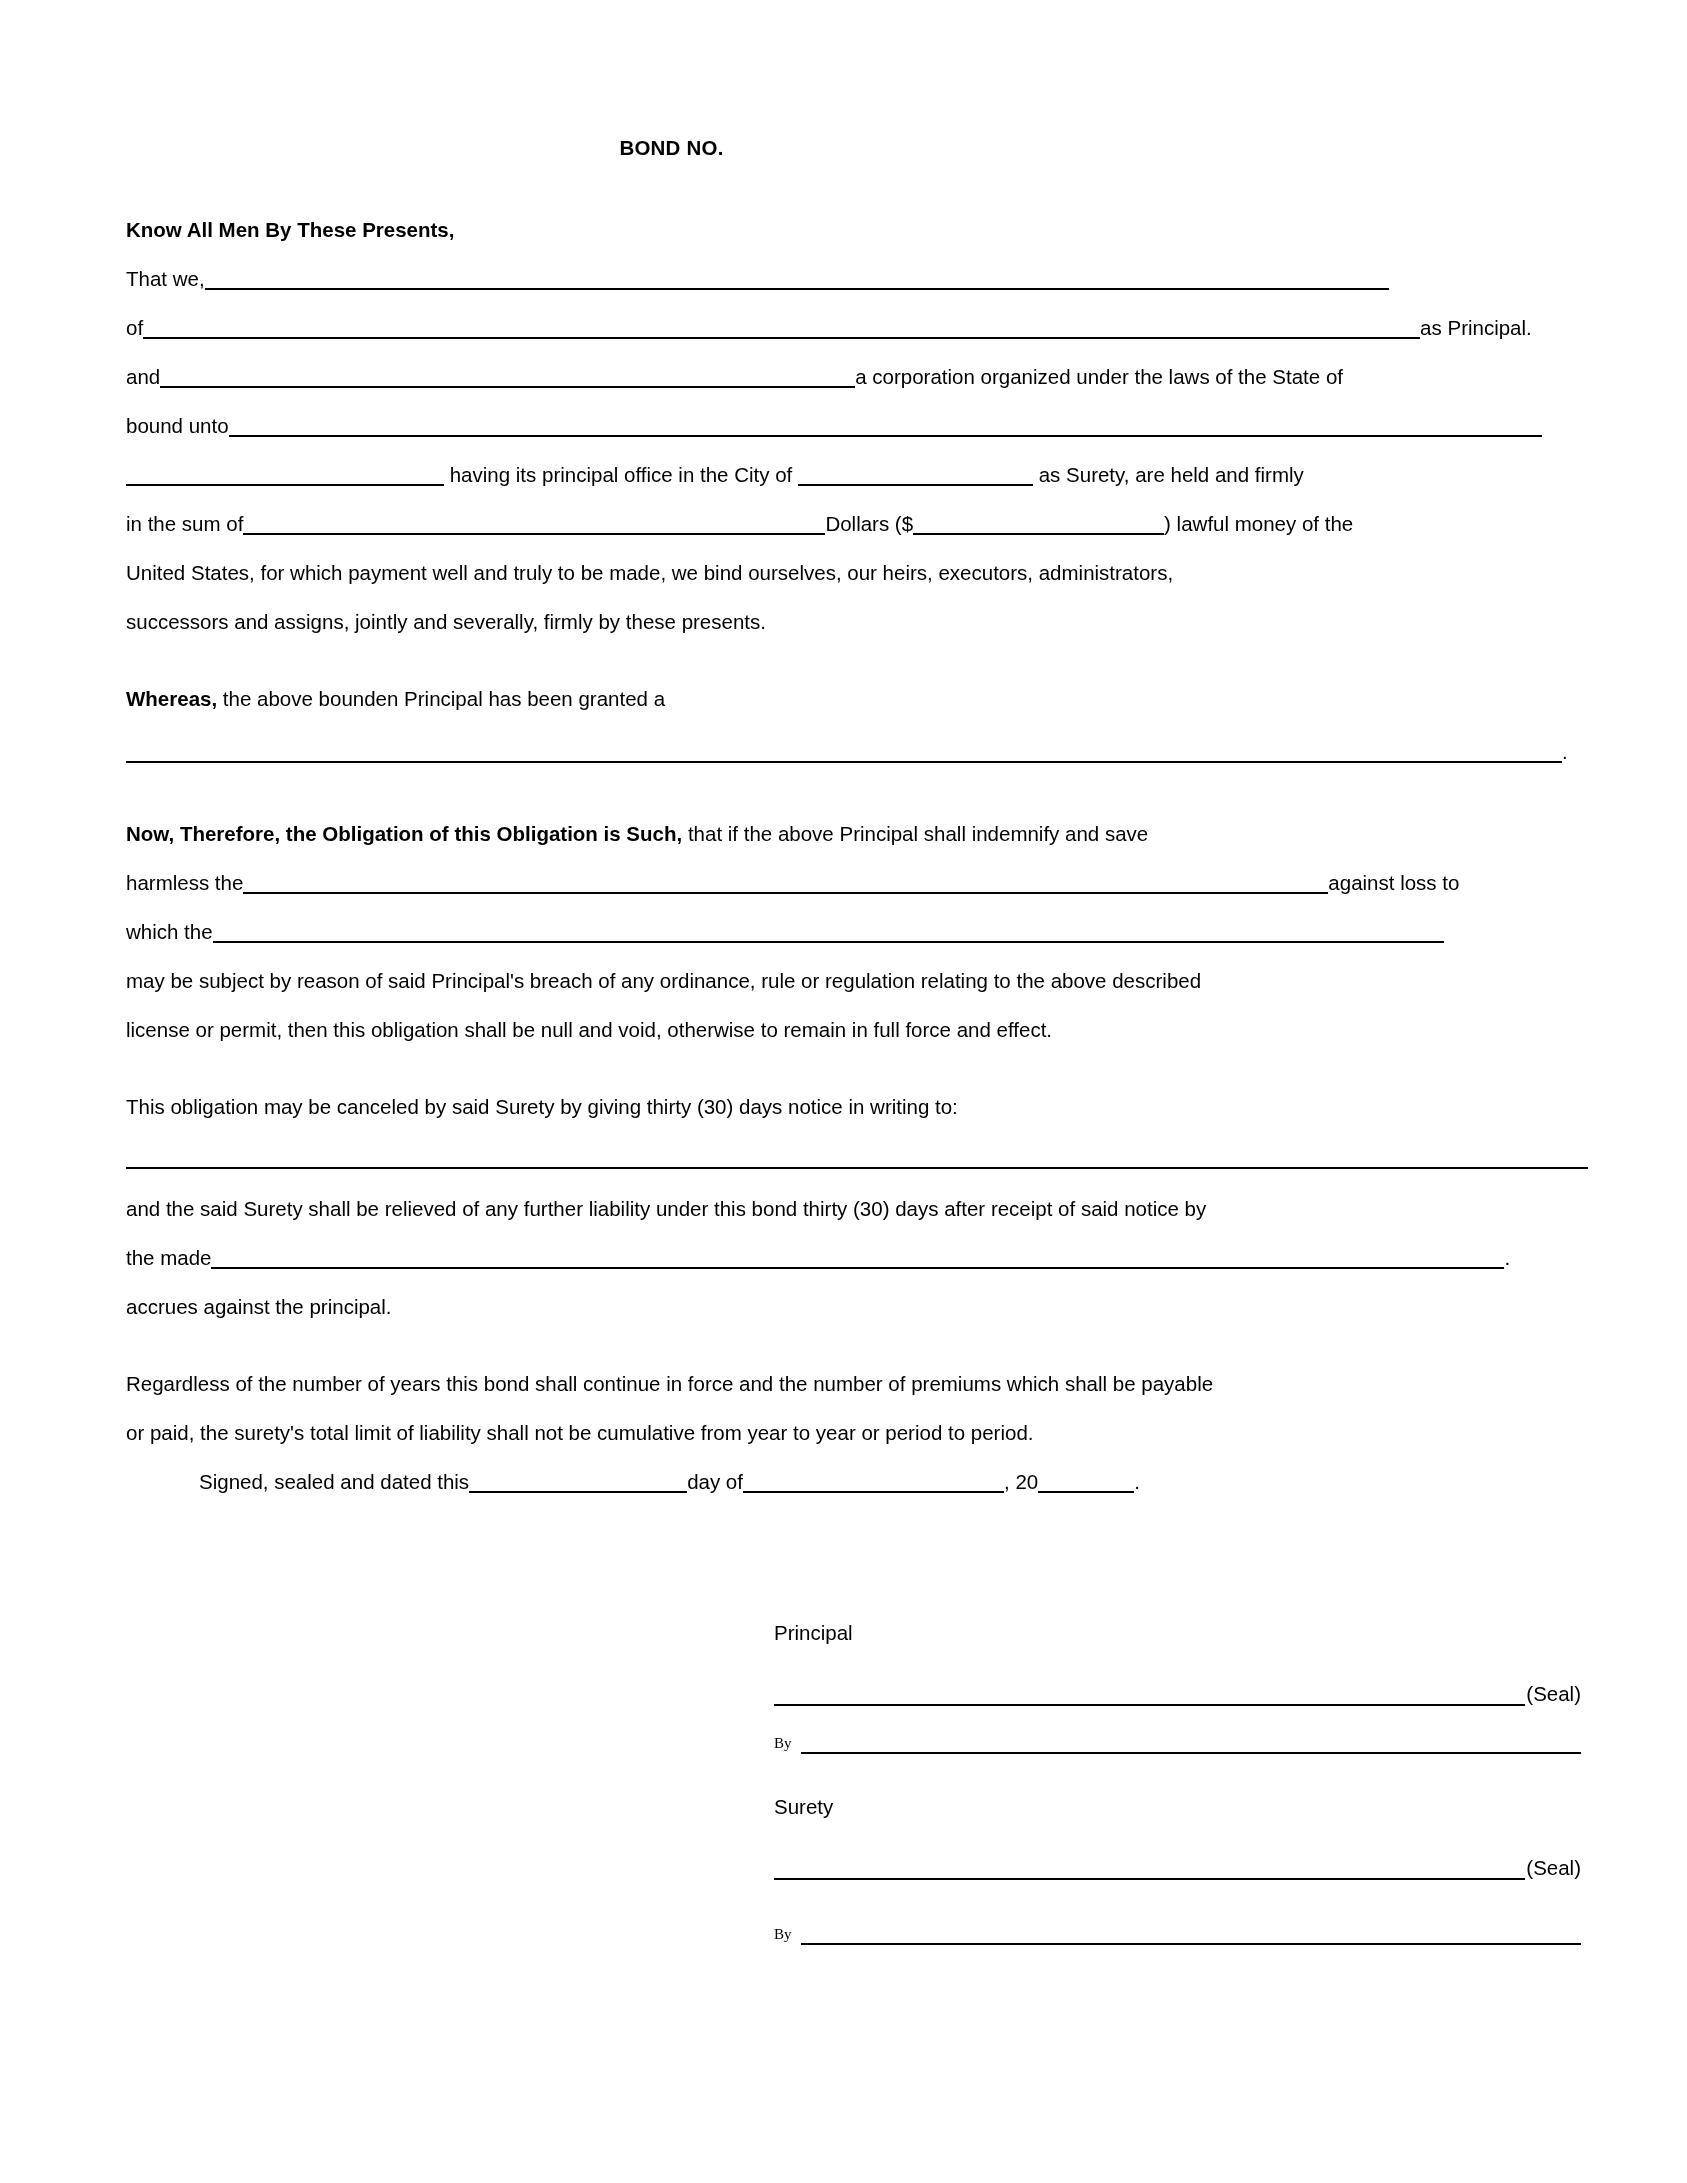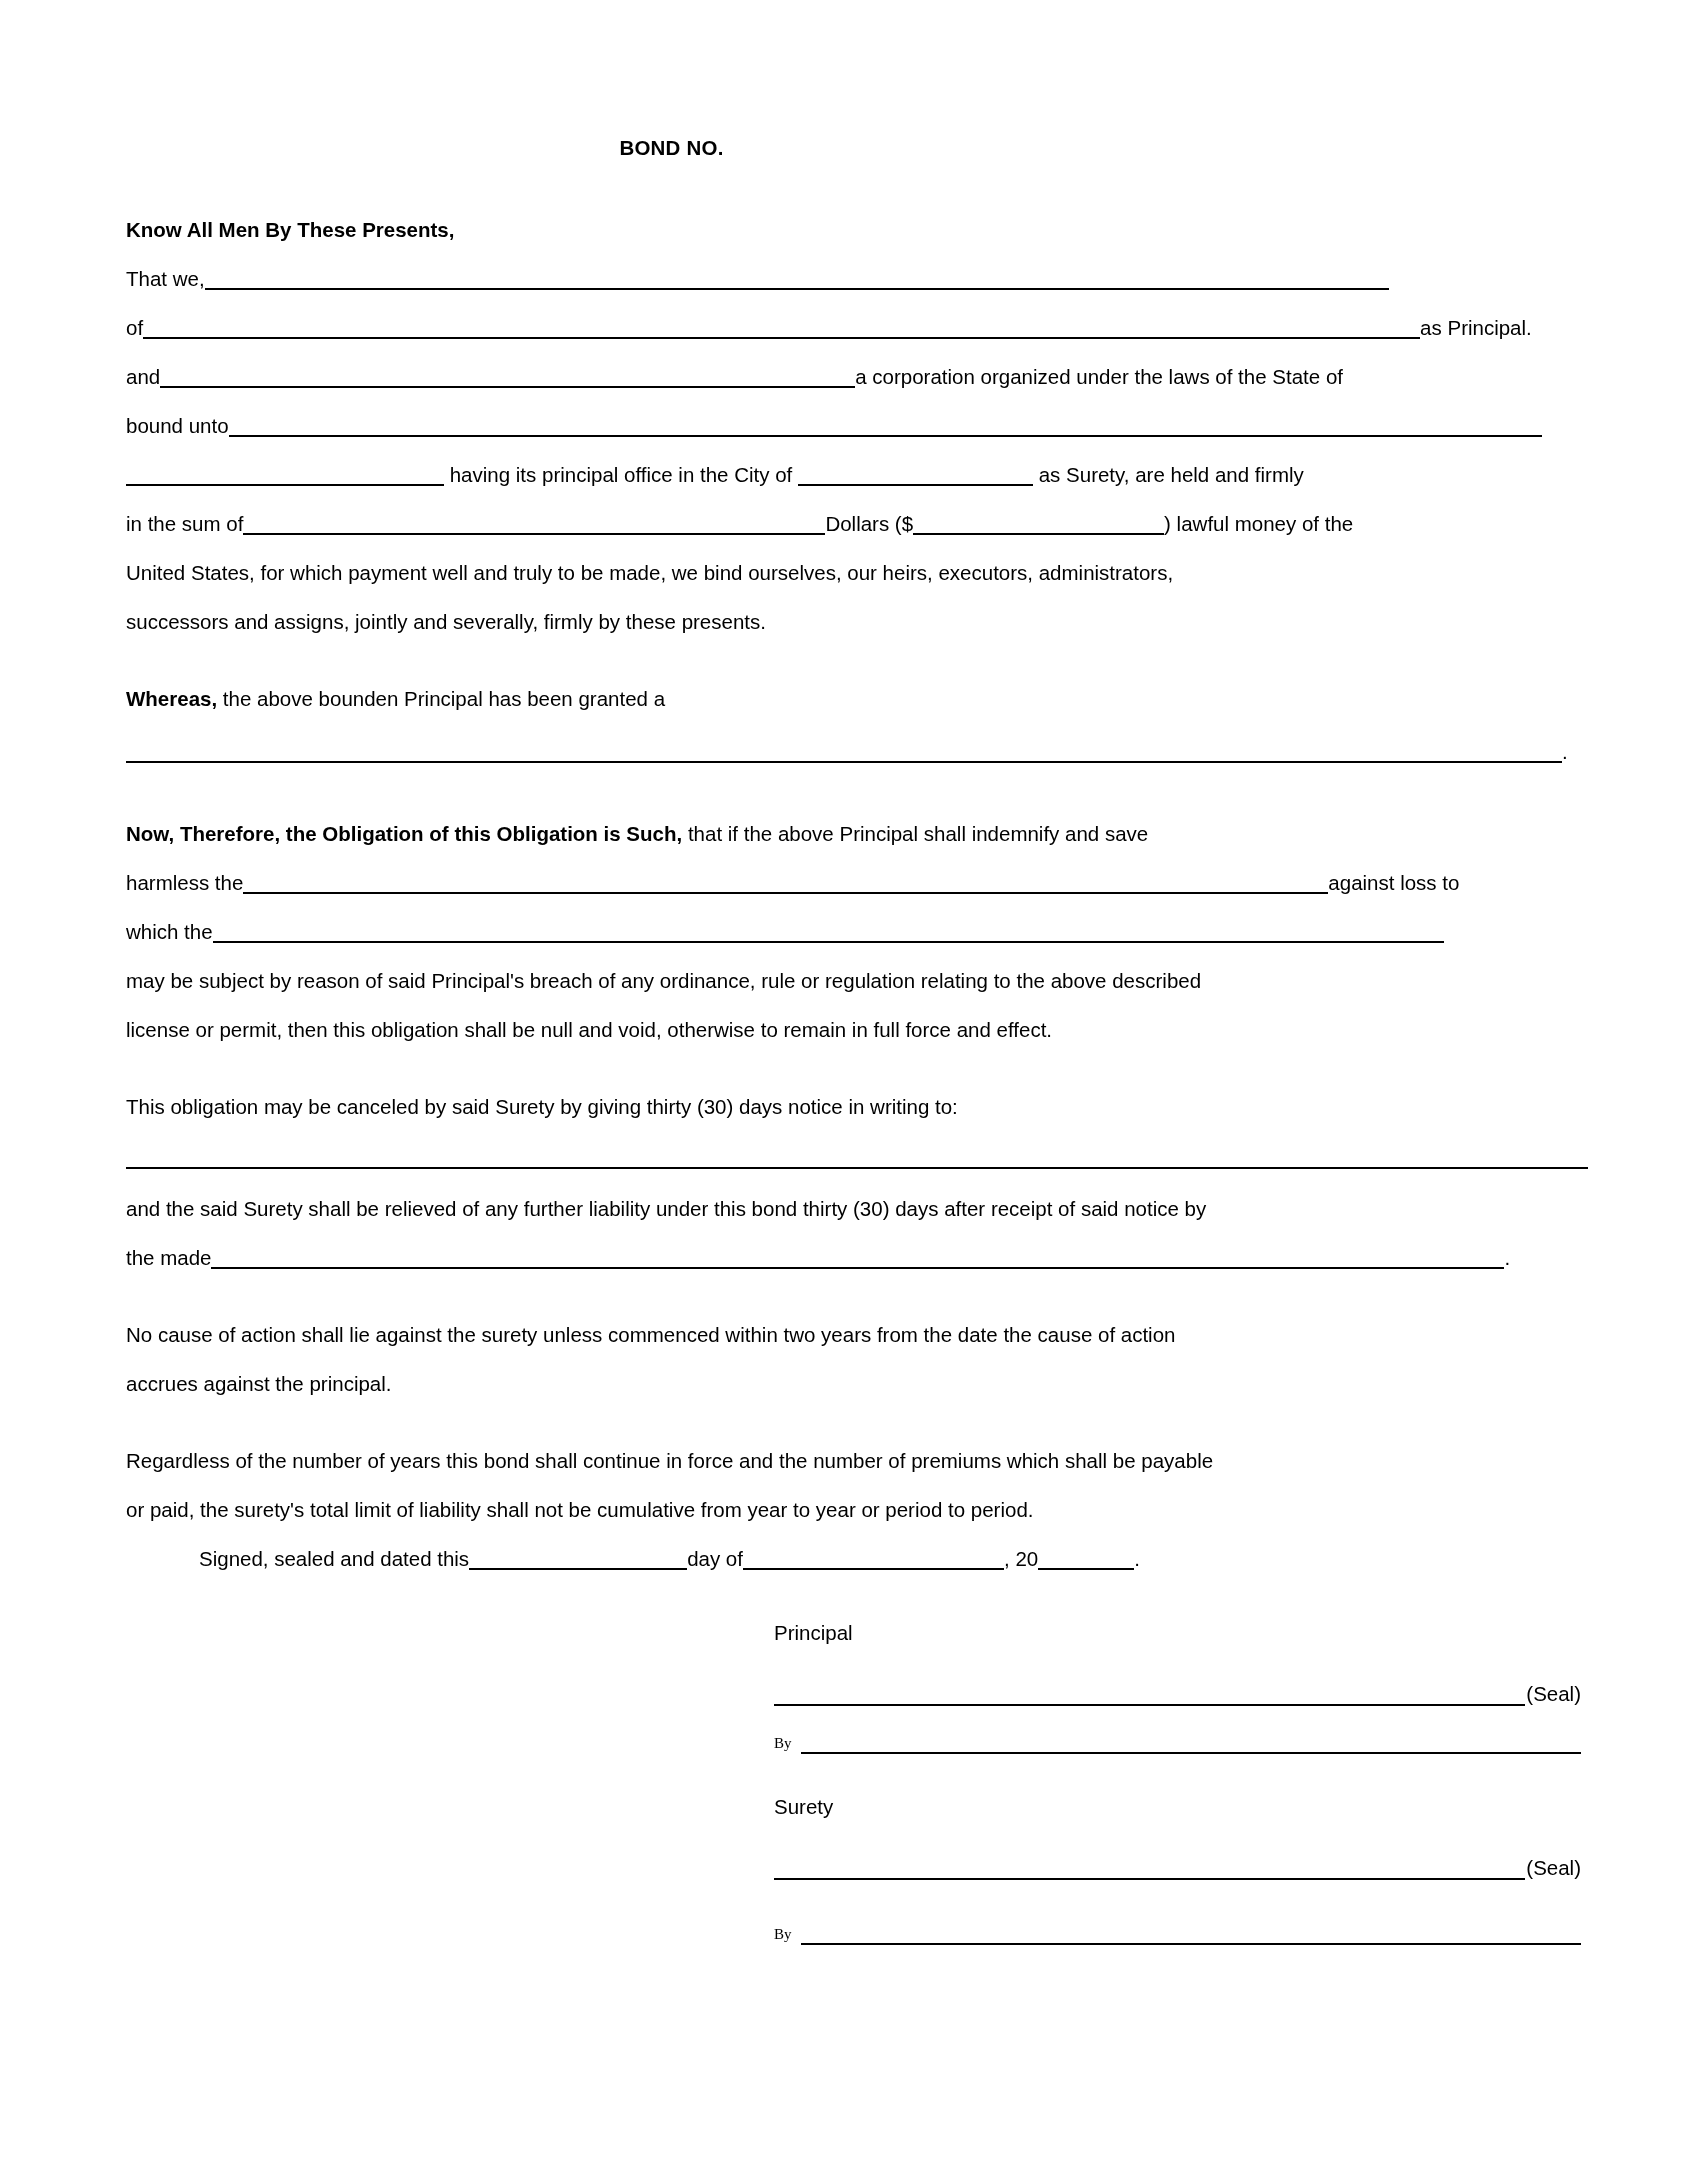--- a/index.html
+++ b/index.html
@@ -183,21 +183,20 @@
     <div class="rule-row" style="line-height:53px;">
       <span class="rule-inline" style="width:1462px;"></span>
     </div>
 
     <div class="para">and the said Surety shall be relieved of any further liability under this bond thirty (30) days after receipt of said notice by</div>
 
     <div class="rule-row">
       <span>the made</span><span class="rule-inline" style="width:1293px;"></span><span>.</span>
     </div>
 
-    <div class="para gap-top">No cause of action shall lie against the surety unless commenced within two years from the date the cause of action</div>
     <div class="para">accrues against the principal.</div>
 
     <div class="para gap-top">Regardless of the number of years this bond shall continue in force and the number of premiums which shall be payable</div>
     <div class="para">or paid, the surety's total limit of liability shall not be cumulative from year to year or period to period.</div>
 
     <div class="rule-row gap-top indent-sig">
       <span>Signed, sealed and dated this</span><span class="rule-inline" style="width:218px;"></span><span>day of</span><span class="rule-inline" style="width:261px;"></span><span>, 20</span><span class="rule-inline" style="width:96px;"></span><span>.</span>
     </div>
 
   </div>

